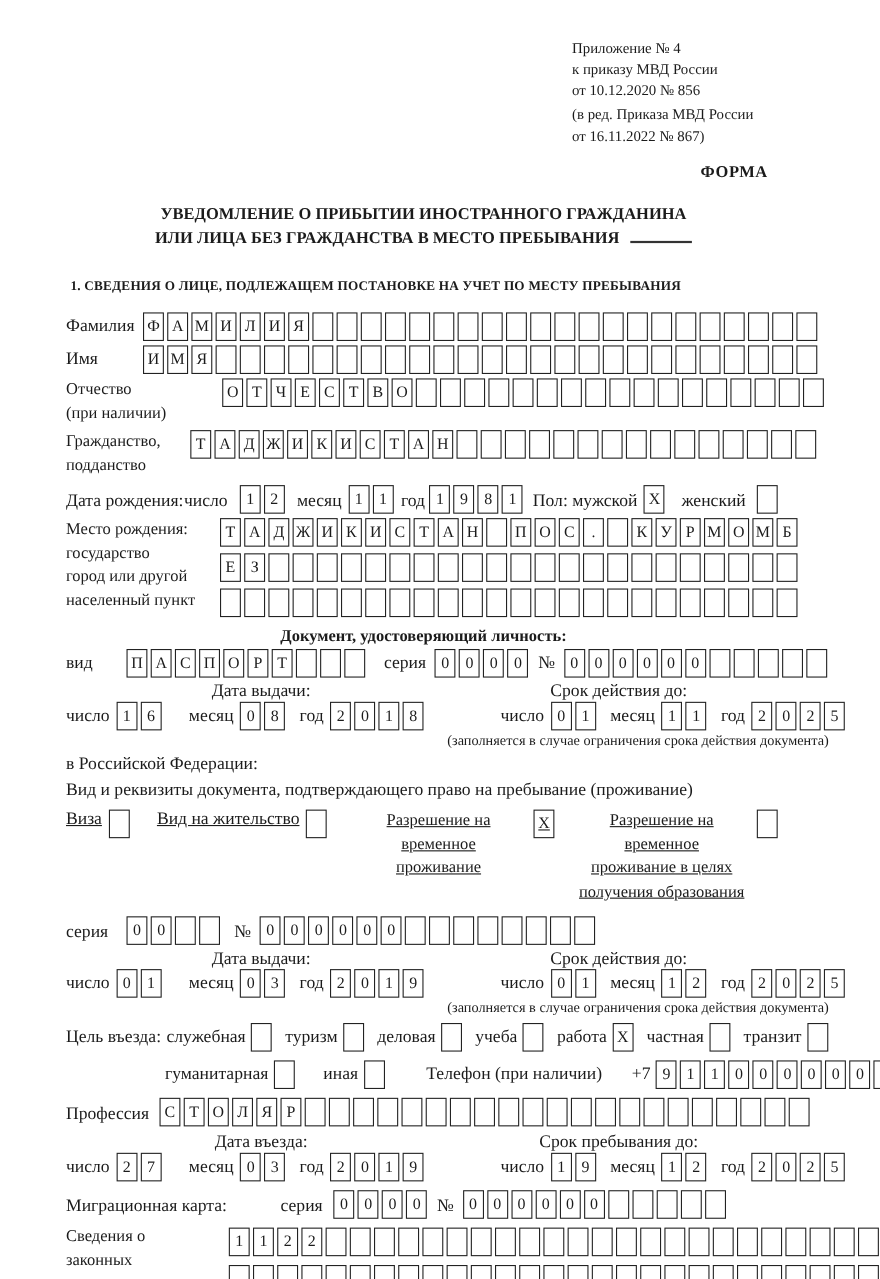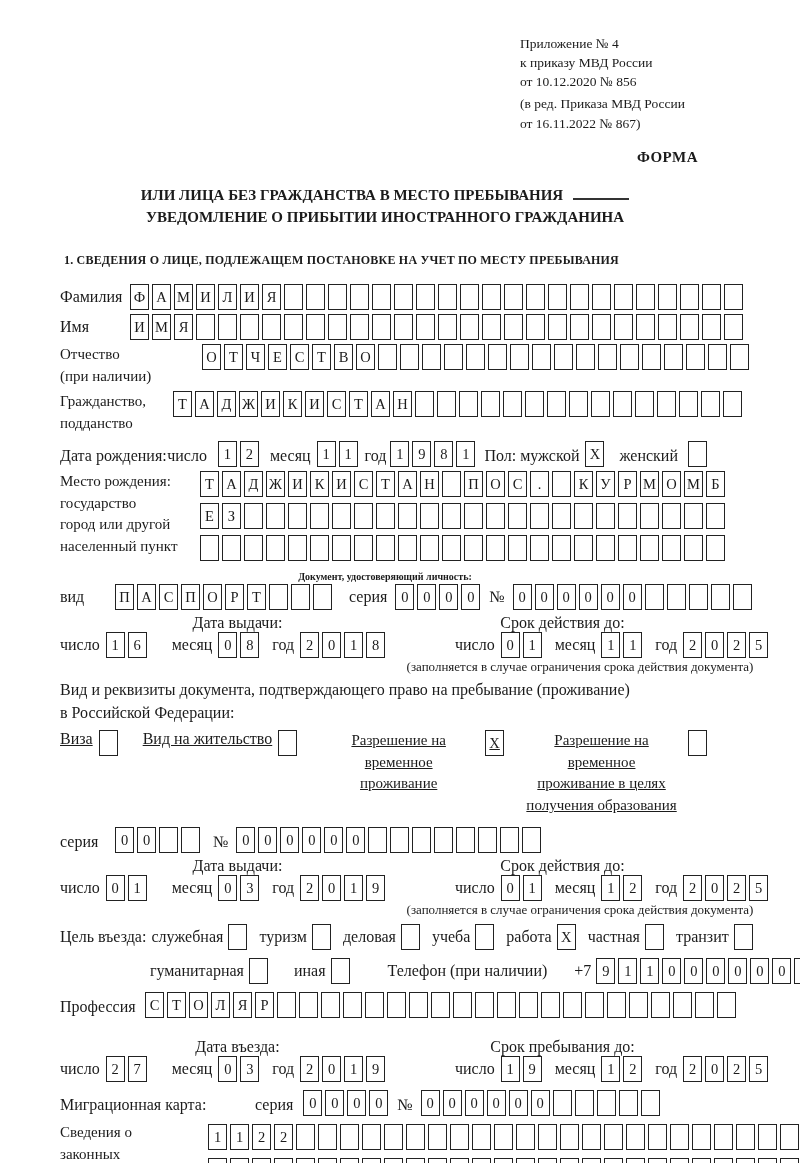--- a/index.html
+++ b/index.html
@@ -19,21 +19,21 @@
   .sec-head{font-size:12px;font-weight:bold;margin:24px 0 16px 4px;letter-spacing:.2px;}
   .labcol{flex:none;}
   .labcol div{font-size:15px;line-height:1.45;}
   .w70{width:70px;flex:none;}
   .w142{width:142px;flex:none;}
   .w113{width:113px;flex:none;}
   .w140{width:140px;flex:none;}
   .w55{width:55px;flex:none;}
   .w85{width:85px;flex:none;}
   .boxstack .boxes{margin-bottom:6px;display:flex;}
-  .center-head{text-align:center;font-size:10px;font-weight:bold;margin:2px 0 2px 0;}
+  .center-head{text-align:center;font-size:15px;font-weight:bold;margin:2px 0 2px 0;}
   .dcols{display:flex;}
   .dcol-l{width:355px;flex:none;text-align:center;}
   .dcol-r{flex:1;text-align:center;}
   .dateline{display:flex;align-items:center;justify-content:flex-start;text-align:left;}
   .dateline .lab{margin-right:6px;}
   .dateline .boxes{margin-right:10px;}
   .note-r{margin-left:300px;width:440px;text-align:center;font-size:13px;margin-top:1px;}
   .chk{display:flex;align-items:flex-start;text-decoration:underline;}
   .chk .lab{margin-right:6px;}
   .ctr{text-align:center;font-size:15px;line-height:1.45;}
@@ -50,22 +50,22 @@
     <div>Приложение № 4</div>
     <div>к приказу МВД России</div>
     <div>от 10.12.2020 № 856</div>
     <div style="margin-top:3px">(в ред. Приказа МВД России</div>
     <div>от 16.11.2022 № 867)</div>
   </div>
 
   <div class="forma bold">ФОРМА</div>
 
   <div class="title">
+    <div>УВЕДОМЛЕНИЕ О ПРИБЫТИИ ИНОСТРАННОГО ГРАЖДАНИНА</div>
     <div><span>ИЛИ ЛИЦА БЕЗ ГРАЖДАНСТВА В МЕСТО ПРЕБЫВАНИЯ</span><span class="blank-line"></span></div>
-    <div>УВЕДОМЛЕНИЕ О ПРИБЫТИИ ИНОСТРАННОГО ГРАЖДАНИНА</div>
   </div>
 
   <div class="sec-head">1. СВЕДЕНИЯ О ЛИЦЕ, ПОДЛЕЖАЩЕМ ПОСТАНОВКЕ НА УЧЕТ ПО МЕСТУ ПРЕБЫВАНИЯ</div>
 
   <div class="frow">
     <span class="lab w70">Фамилия</span>
     <span class="boxes">
         <span class="cell">Ф</span>
         <span class="cell">А</span>
         <span class="cell">М</span>
@@ -396,22 +396,22 @@
       <span class="boxes">
           <span class="cell">2</span>
           <span class="cell">0</span>
           <span class="cell">2</span>
           <span class="cell">5</span>
         </span>
     </div>
   </div>
   <div class="note-r">(заполняется в случае ограничения срока действия документа)</div>
 
+  <div class="lab" style="margin-top:5px">в Российской Федерации:</div>
   <div class="lab" style="margin-top:6px">Вид и реквизиты документа, подтверждающего право на пребывание (проживание)</div>
-  <div class="lab" style="margin-top:5px">в Российской Федерации:</div>
 
   <div style="display:flex;align-items:flex-start;margin-top:8px">
     <span class="chk">
       <span class="lab">Виза</span>
       <span class="boxes">
           <span class="cell"></span>
         </span>
     </span>
     <span class="chk" style="margin-left:22px">
       <span class="lab">Вид на жительство</span>
@@ -596,21 +596,21 @@
         <span class="cell"></span>
         <span class="cell"></span>
         <span class="cell"></span>
         <span class="cell"></span>
         <span class="cell"></span>
         <span class="cell"></span>
         <span class="cell"></span>
       </span>
   </div>
 
-  <div class="dcols" style="margin-top:20px">
+  <div class="dcols" style="margin-top:6px">
     <div class="dcol-l lab">Дата въезда:</div>
     <div class="dcol-r lab">Срок пребывания до:</div>
   </div>
   <div class="dcols">
     <div class="dcol-l dateline">
       <span class="lab">число</span>
       <span class="boxes">
           <span class="cell">2</span>
           <span class="cell">7</span>
         </span>

